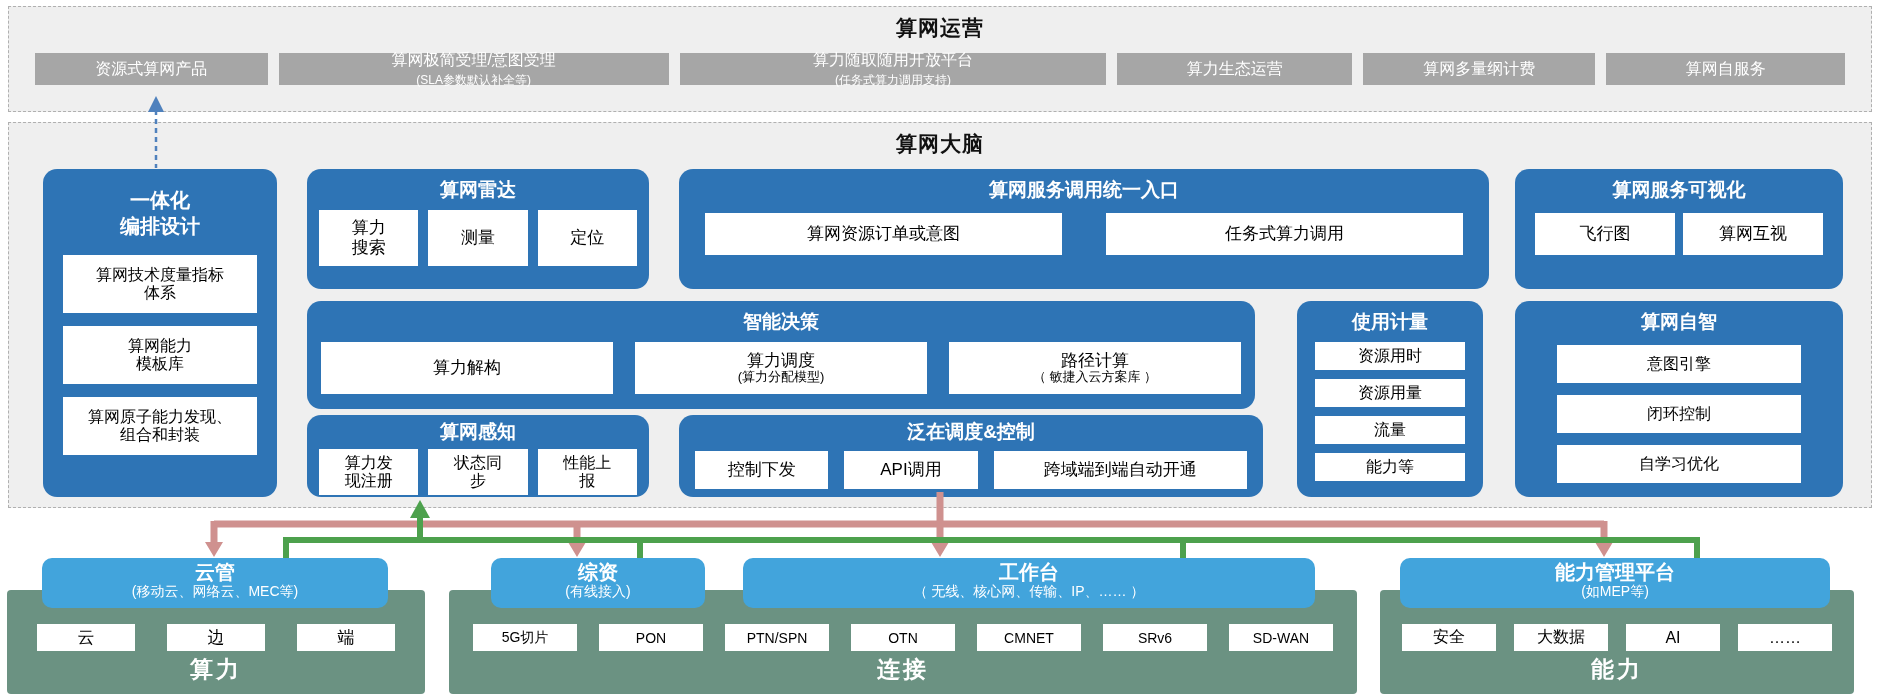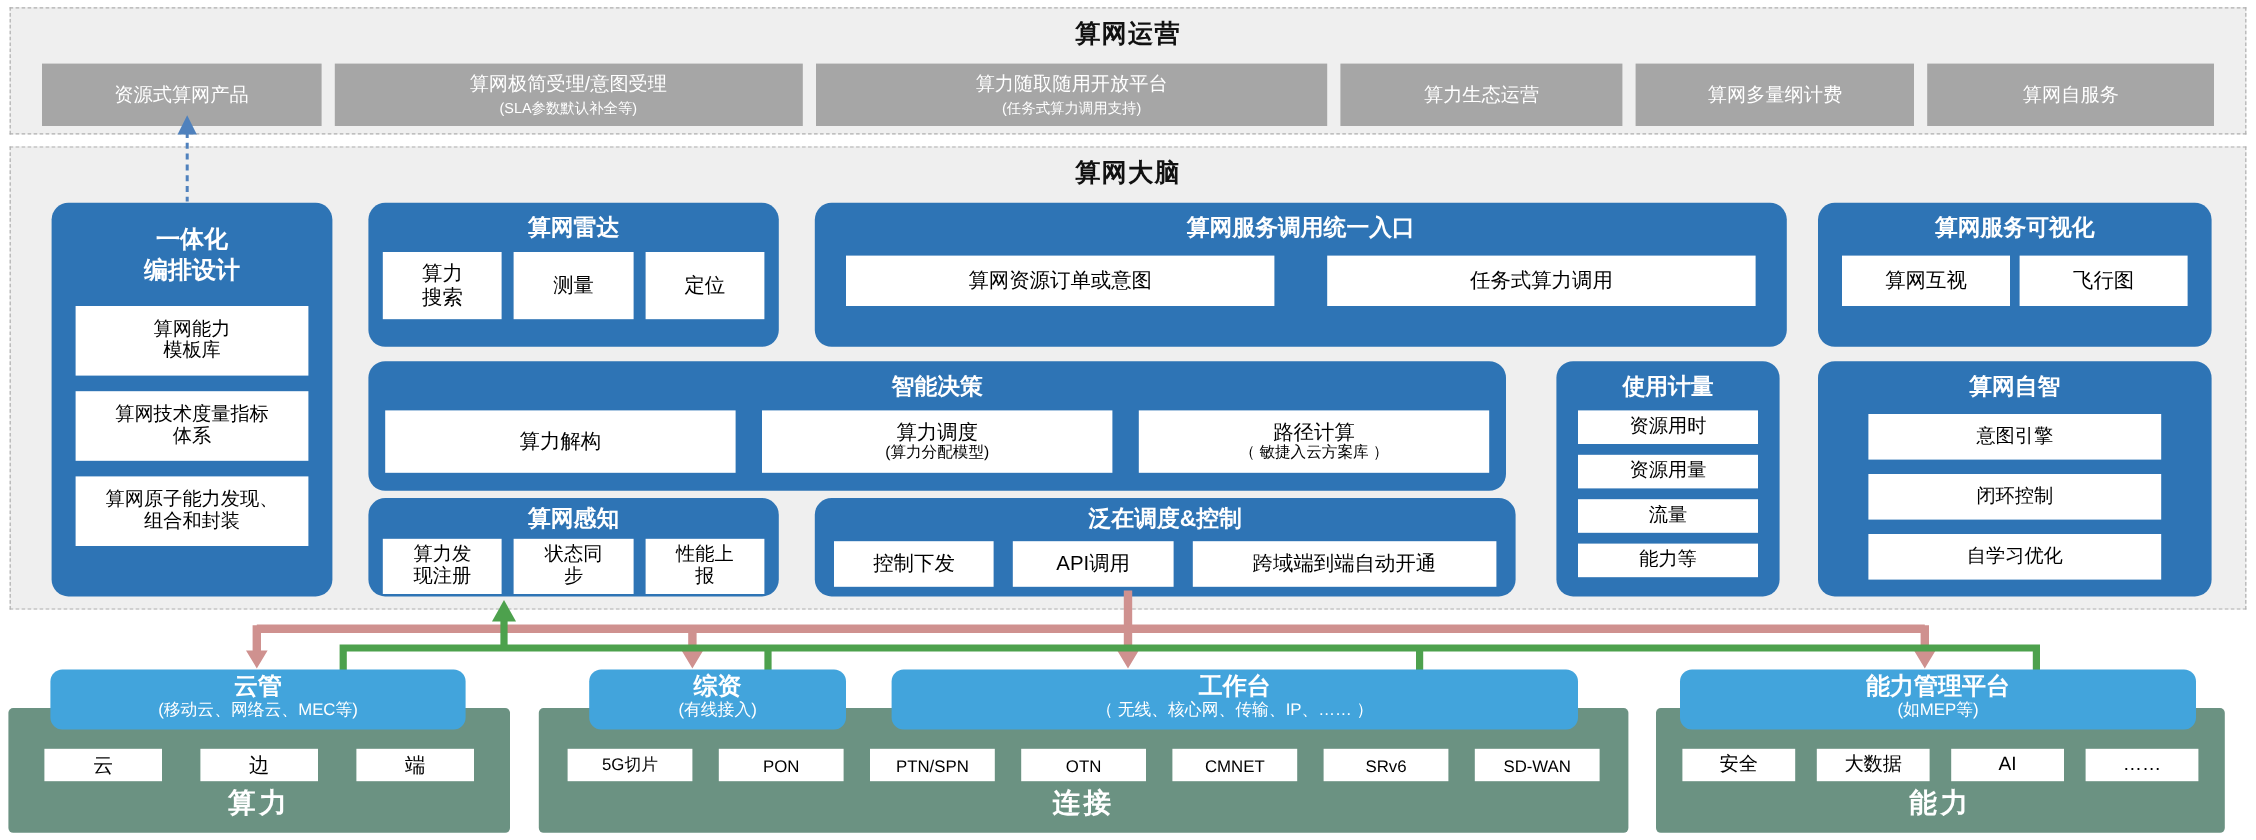--- a/index.html
+++ b/index.html
@@ -7,21 +7,21 @@
   body { position:relative; overflow:hidden; background:#ffffff;
          font-family:"Liberation Sans","DejaVu Sans",sans-serif; color:#000; }
 
   .panel { position:absolute; left:8px; width:1864px; background:var(--panel-bg);
            border:1px dashed #b0b0b0; z-index:1; }
   .panel-top   { top:6px;  height:106px; }
   .panel-brain { top:122px; height:386px; }
   .panel-title { text-align:center; font-size:21px; font-weight:bold; color:#111;
                  padding-top:7px; letter-spacing:1px; }
 
-  .top-row { position:absolute; left:26px; right:26px; top:46px; height:52px;
+  .top-row { position:absolute; left:26px; right:26px; top:46px; height:32px;
              display:flex; gap:11px; }
   .graybox { background:var(--gray); color:#fff; display:flex; flex-direction:column;
              justify-content:center; align-items:center; text-align:center; }
   .gmain { font-size:16px; }
   .gsub  { font-size:12px; margin-top:1px; }
 
   .bluebox { position:absolute; background:var(--blue); border-radius:14px; color:#fff; }
   .btitle  { text-align:center; font-weight:bold; font-size:19px; padding-top:8px; }
   .pre     { white-space:pre-line; line-height:1.3; }
   .hrow    { display:flex; }
@@ -133,24 +133,24 @@
   </div>
 </div>
 
 <div class="panel panel-brain">
   <div class="panel-title">算网大脑</div>
 
   <div class="bluebox orch">
     <div class="btitle pre">一体化
 编排设计</div>
     <div class="vcol">
+      <div class="wbox pre">算网技术度量指标
+体系</div>
       <div class="wbox pre">算网能力
 模板库</div>
-      <div class="wbox pre">算网技术度量指标
-体系</div>
       <div class="wbox pre">算网原子能力发现、
 组合和封装</div>
     </div>
   </div>
 
   <div class="bluebox radar">
     <div class="btitle">算网雷达</div>
     <div class="hrow">
       <div class="wbox pre">算力
 搜索</div>
@@ -163,22 +163,22 @@
     <div class="btitle">算网服务调用统一入口</div>
     <div class="hrow">
       <div class="wbox">算网资源订单或意图</div>
       <div class="wbox">任务式算力调用</div>
     </div>
   </div>
 
   <div class="bluebox visual">
     <div class="btitle">算网服务可视化</div>
     <div class="hrow">
+      <div class="wbox">飞行图</div>
       <div class="wbox">算网互视</div>
-      <div class="wbox">飞行图</div>
     </div>
   </div>
 
   <div class="bluebox decision">
     <div class="btitle">智能决策</div>
     <div class="hrow">
       <div class="wbox">
         <div>算力解构</div>
       </div>
       <div class="wbox">

